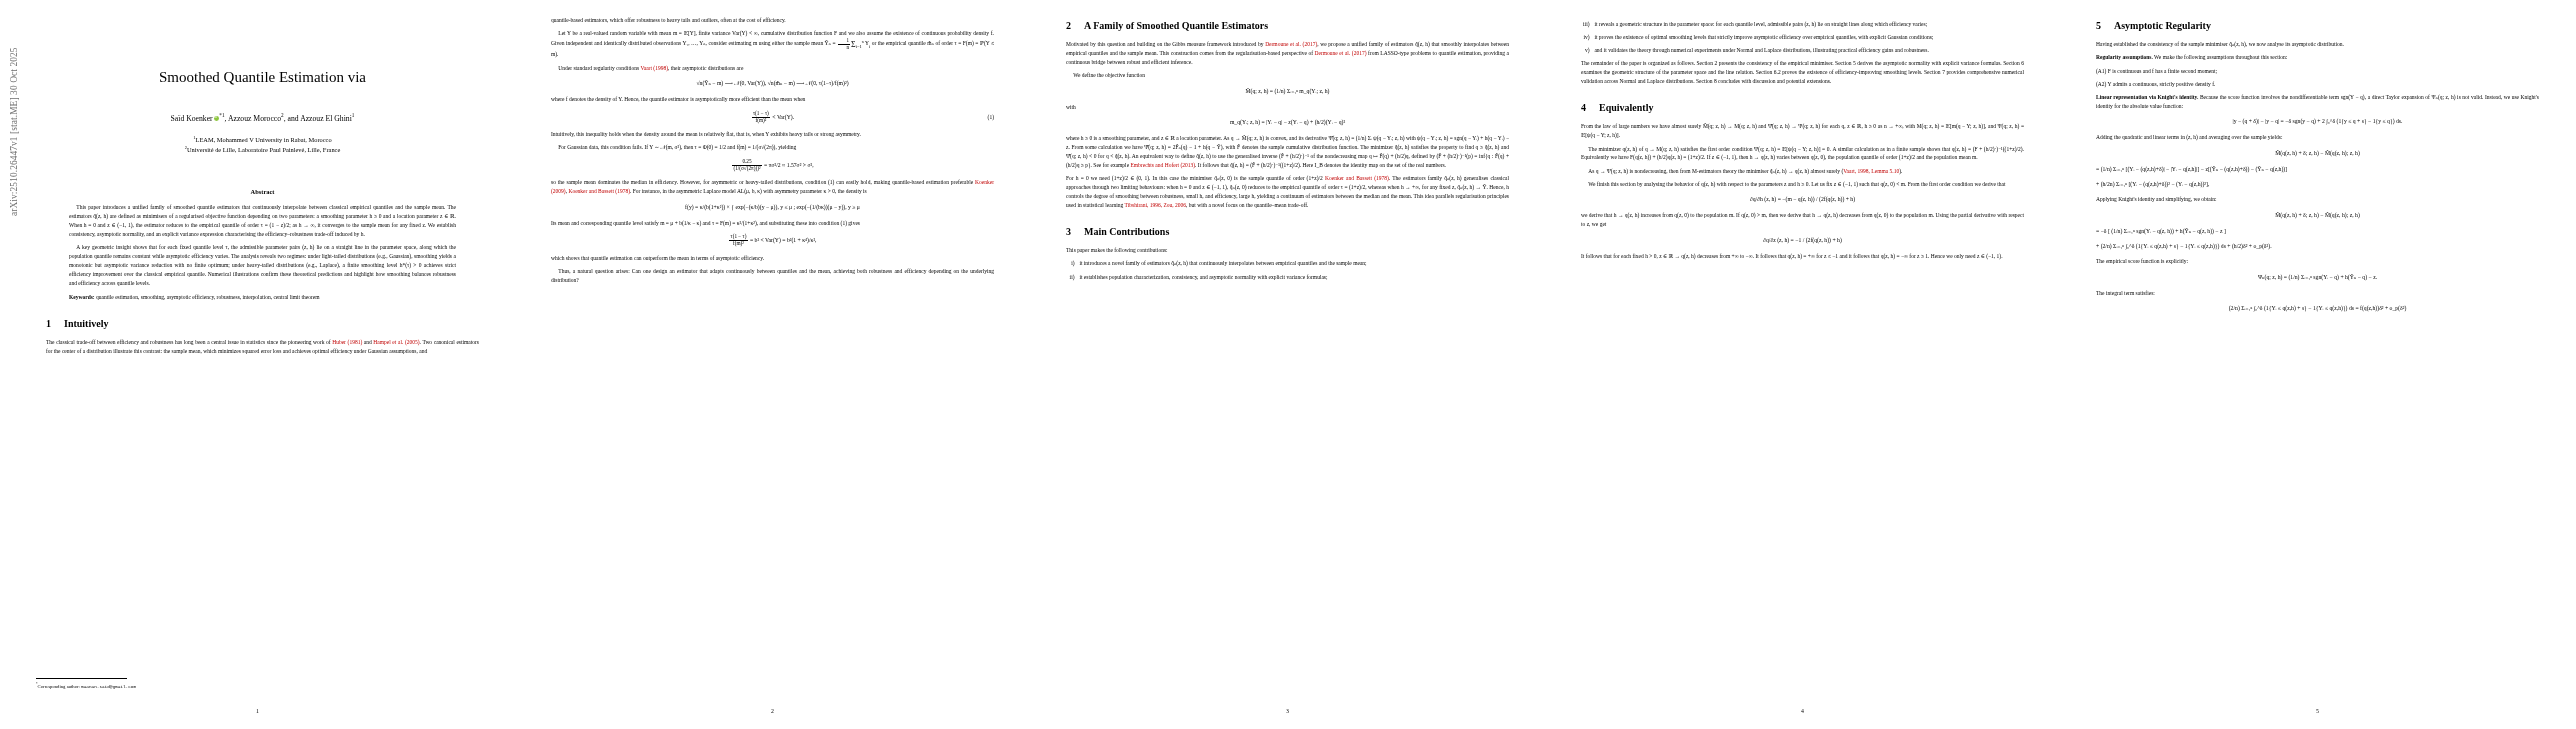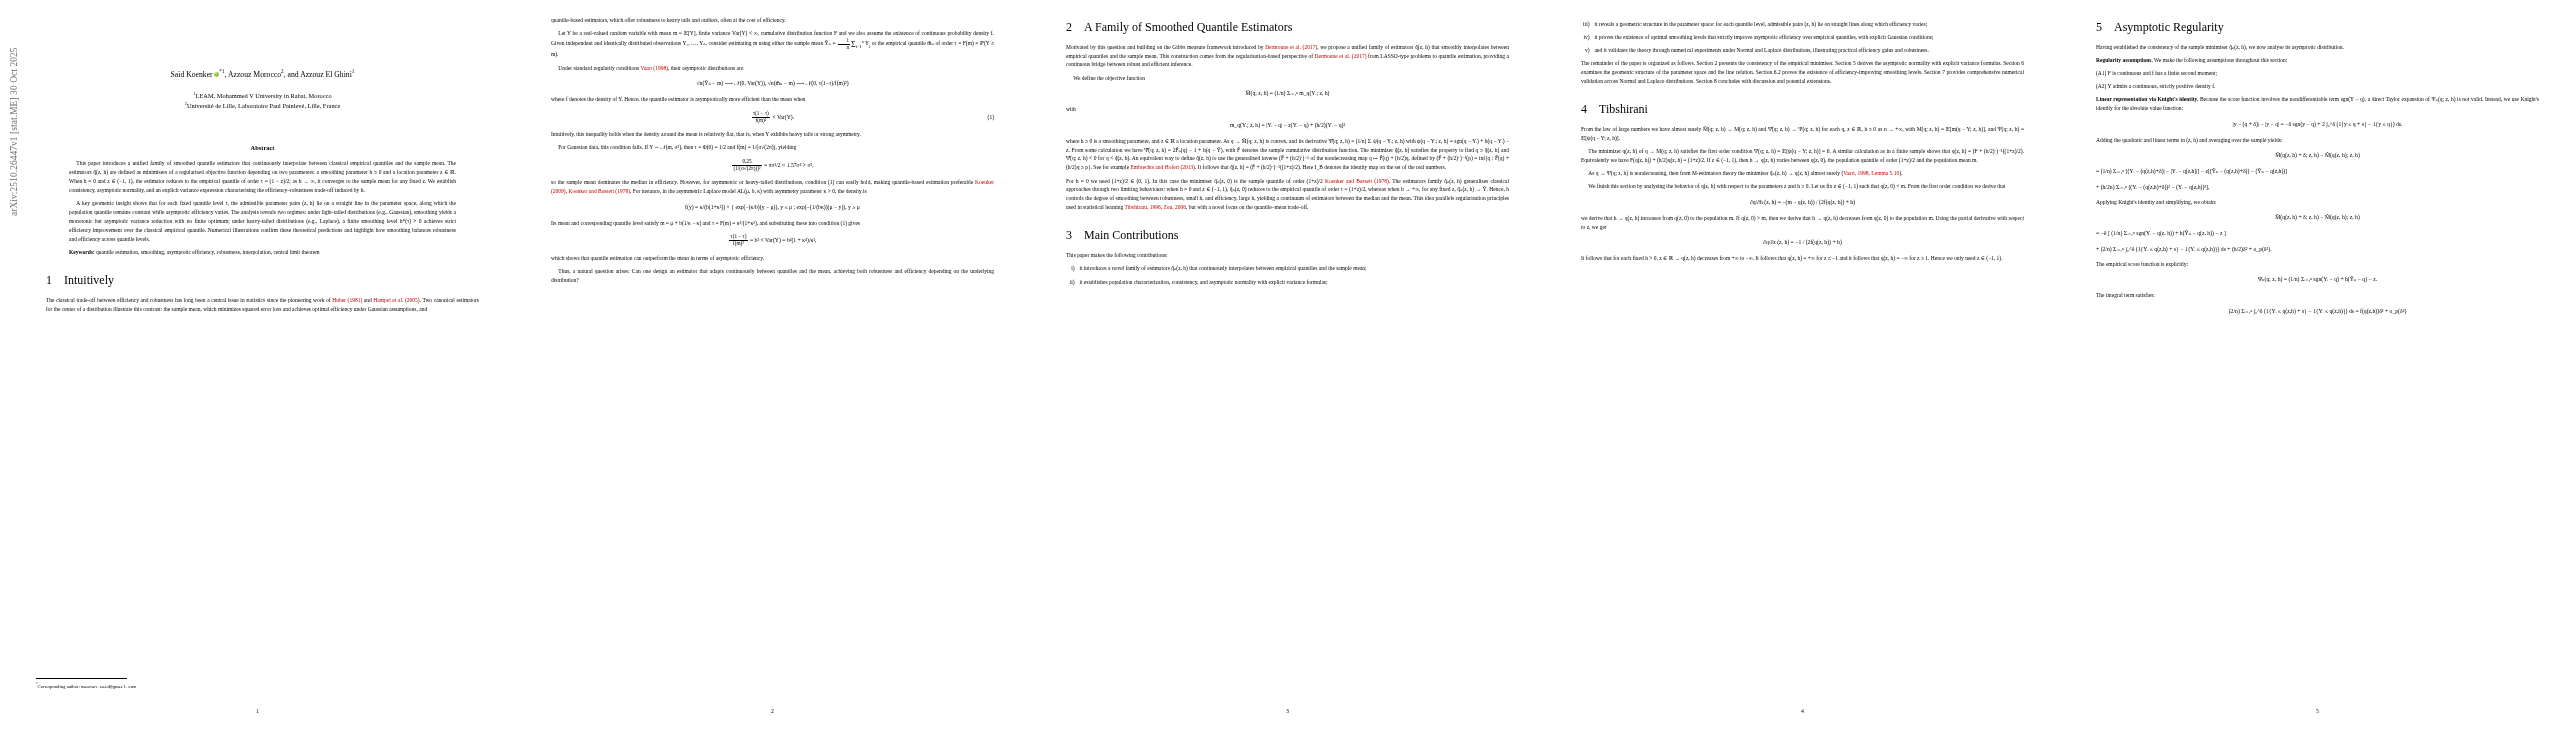--- a/index.html
+++ b/index.html
@@ -114,22 +114,22 @@
     font-size: 5.5px;
     line-height: 1.64;
     text-align: justify;
     hyphens: auto;
   }
   .abstract-body p { margin: 0 0 4.3px 0; text-indent: 7.3px; }
   .keywords { margin: 3.6px 23px 0 23px; font-size: 5.5px; line-height: 1.62; text-align: justify; }
   .keywords b { font-weight: bold; }
 
   h2.sec {
-    font-size: 12px;
-    font-weight: normal;
+    font-size: 10px;
+    font-weight: bold;
     margin: 16px 0 8px 0;
     line-height: 1.25;
   }
   h2.sec .num { display: inline-block; min-width: 18px; }
   h2.sec.tight { margin-top: 3.6px; }
 
   .page-body p { margin: 0 0 4.3px 0; text-align: justify; }
   .page-body p.ind { text-indent: 7.3px; }
   .page-body p.noind { text-indent: 0; }
 
@@ -182,20 +182,21 @@
 </head>
 <body>
 
 <div class="spread">
 
   <div class="page">
     <div class="arxiv-stamp">arXiv:2510.26447v1  [stat.ME]  30 Oct 2025</div>
 
     <div class="page-body" style="left:46px; right:36px;">
       <div class="title">
+        <div>Smoothed Quantile Estimation via</div>
       </div>
 
       <div class="authors">
         <span>Saïd Koenker</span><span class="orcid"></span><sup>*1</sup><span>, Azzouz Morocco</span><sup>2</sup><span>, and Azzouz El Ghini</span><sup>1</sup>
       </div>
 
       <div class="affil">
         <div><sup>1</sup><span>LEAM, Mohammed V University in Rabat, Morocco</span></div>
         <div><sup>2</sup><span>Université de Lille, Laboratoire Paul Painlevé, Lille, France</span></div>
       </div>
@@ -311,21 +312,21 @@
           </div>
         <div class="li">
             <span class="mk">v)</span>
             <span class="tx">and it validates the theory through numerical experiments under Normal and Laplace distributions, illustrating practical efficiency gains and robustness.</span>
           </div>
       </div>
 
       <p class="noind">The remainder of the paper is organized as follows. Section 2 presents the consistency of the empirical minimiser. Section 5 derives the asymptotic normality with explicit variance formulas. Section 6 examines the geometric structure of the parameter space and the line relation. Section 6.2 proves the existence of efficiency-improving smoothing levels. Section 7 provides comprehensive numerical validation across Normal and Laplace distributions. Section 8 concludes with discussion and potential extensions.</p>
 
       <h2 class="sec">
-        <span class="num">4</span><span>Tibshirani</span>
+        <span class="num">4</span><span>Equivalently</span>
       </h2>
 
       <p class="noind">From the law of large numbers we have almost surely M̂(q; z, h) → M(q; z, h) and Ψ̂(q; z, h) → Ψ(q; z, h) for each q, z ∈ ℝ, h ≥ 0 as n → +∞, with M(q; z, h) = 𝔼[m(q − Y; z, h)], and Ψ(q; z, h) = 𝔼[ψ(q − Y; z, h)].</p>
       <p class="ind">The minimizer q(z, h) of q → M(q; z, h) satisfies the first order condition Ψ(q; z, h) = 𝔼[ψ(q − Y; z, h)] = 0. A similar calculation as in a finite sample shows that q(z, h) = (F + (h/2)·)⁻¹((1+z)/2). Equivalently we have F(q(z, h)) + (h/2)q(z, h) = (1+z)/2. If z ∈ (−1, 1), then h → q(z, h) varies between q(z, 0), the population quantile of order (1+z)/2 and the population mean m.</p>
       <p class="ind"><span>As q → Ψ(q; z, h) is nondecreasing, then from M-estimators theory the minimiser q̂ₙ(z, h) → q(z, h) almost surely (</span><span class="cite">Vaart, 1998, Lemma 5.10</span><span>).</span></p>
       <p class="ind">We finish this section by analysing the behavior of q(z, h) with respect to the parameters z and h ≥ 0. Let us fix z ∈ (−1, 1) such that q(z, 0) &lt; m. From the first order condition we derive that</p>
       <div class="eq">∂q/∂h (z, h) = −(m − q(z, h)) / (2f(q(z, h)) + h)</div>
       <p class="noind">we derive that h → q(z, h) increases from q(z, 0) to the population m. If q(z, 0) &gt; m, then we derive that h → q(z, h) decreases from q(z, 0) to the population m. Using the partial derivative with respect to z, we get</p>
       <div class="eq">∂q/∂z (z, h) = −1 / (2f(q(z, h)) + h)</div>
       <p class="noind">It follows that for each fixed h &gt; 0, z ∈ ℝ → q(z, h) decreases from +∞ to −∞. It follows that q(z, h) = +∞ for z ≤ −1 and it follows that q(z, h) = −∞ for z ≥ 1. Hence we only need z ∈ (−1, 1).</p>

